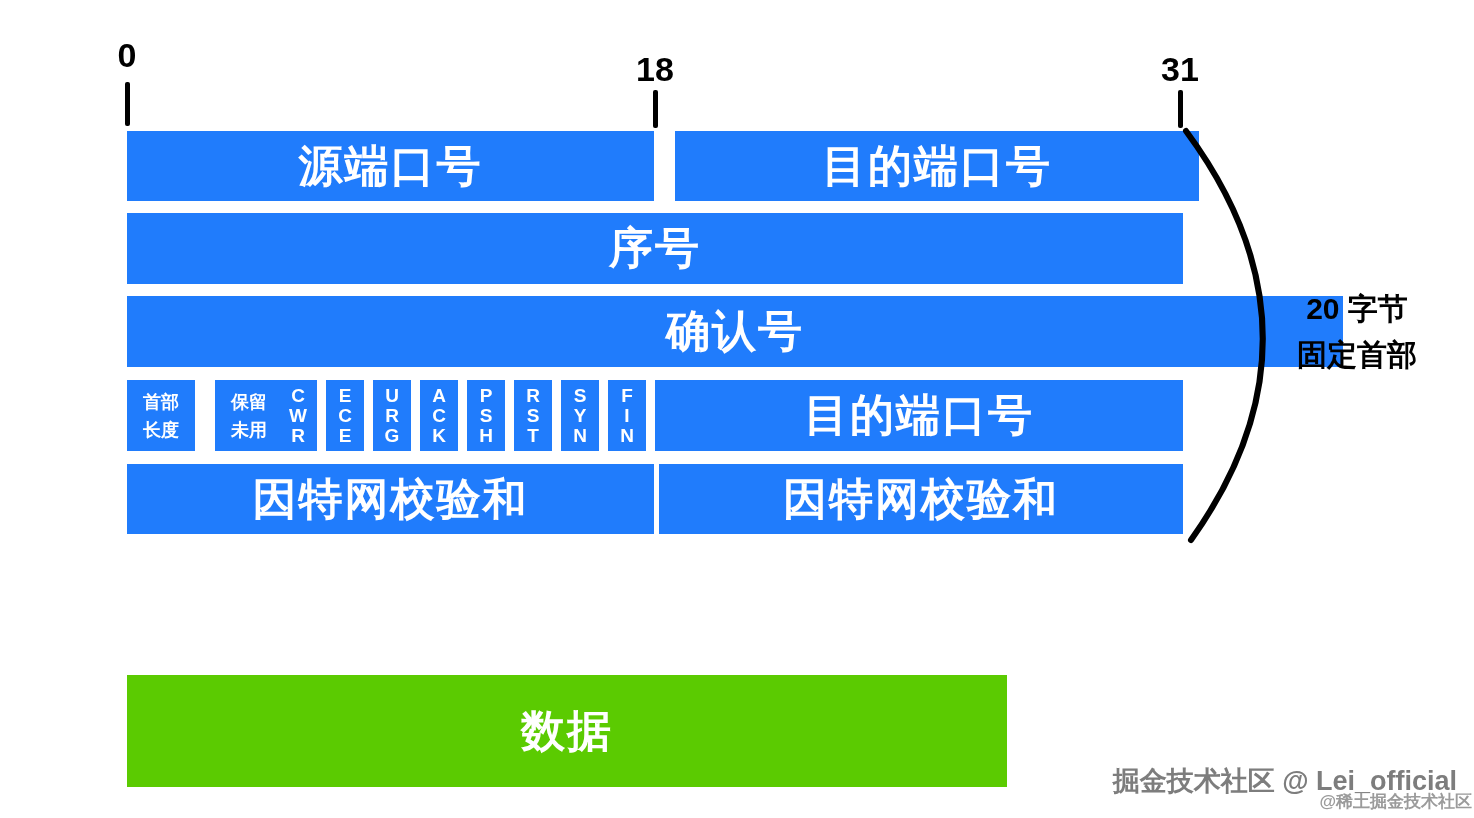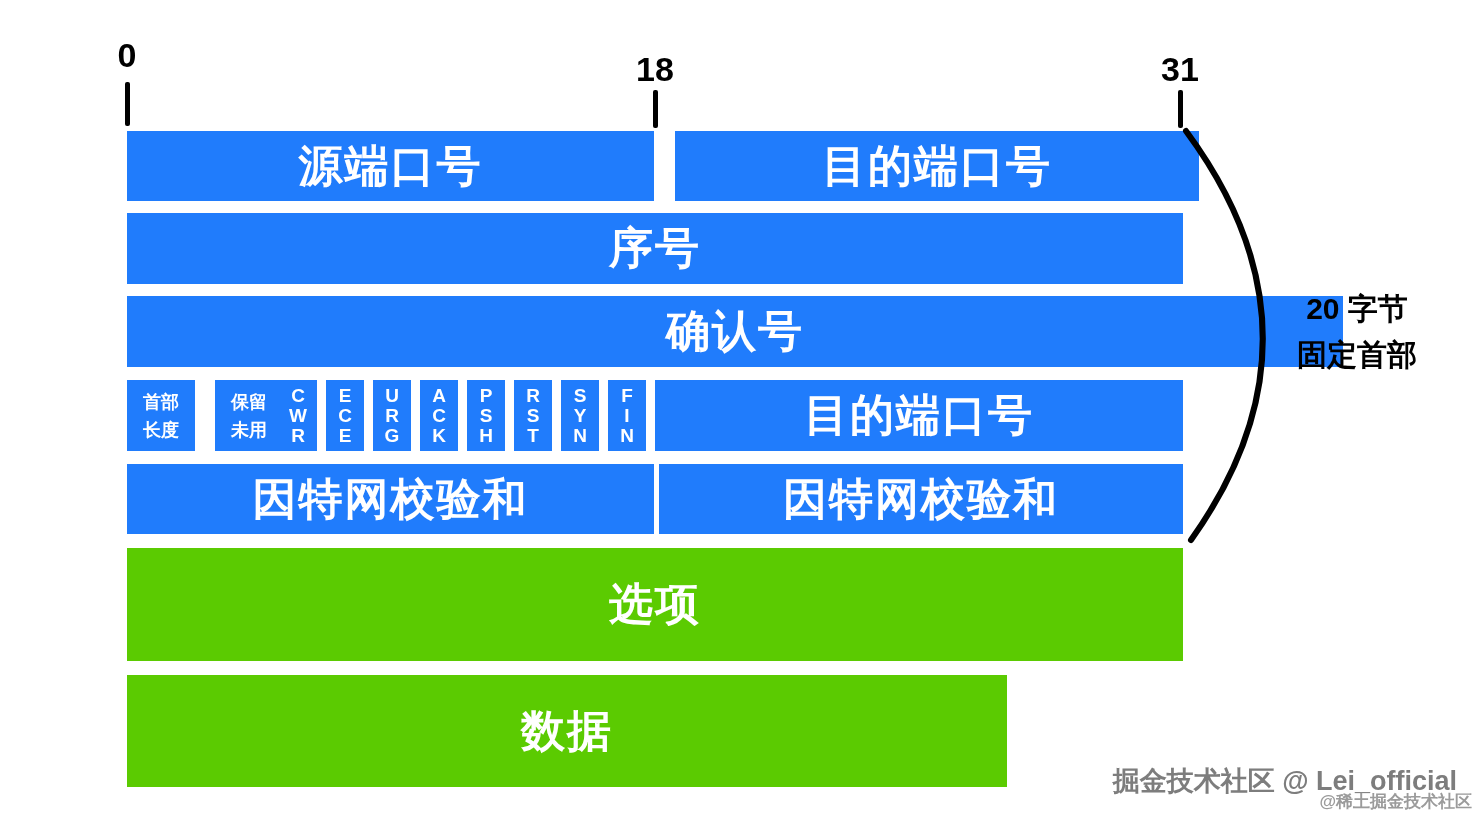--- a/index.html
+++ b/index.html
@@ -165,21 +165,20 @@
       </div>
       <div class="flag-cell">
         <div>F<br>I<br>N</div>
       </div>
     </div>
   <div class="cell blue big-label" style="left:655px; top:380px; width:528px; height:71px;">目的端口号</div>
 
   <div class="cell blue big-label" style="left:127px; top:464px; width:527px; height:70px;">因特网校验和</div>
   <div class="cell blue big-label" style="left:659px; top:464px; width:524px; height:70px;">因特网校验和</div>
 
-  <div class="cell green big-label" style="left:127px; top:548px; width:1056px; height:113px;">选项</div>
 
   <div class="cell green big-label" style="left:127px; top:675px; width:880px; height:112px;">数据</div>
 
   <svg class="arc-svg" width="1474" height="818" viewBox="0 0 1474 818">
     <path d="M 1186 131 Q 1337 335 1191 540" fill="none" stroke="#000000" stroke-width="6" stroke-linecap="round"></path>
   </svg>
 
   <div class="annotation">
     <div>20 字节</div>
     <div>固定首部</div>

